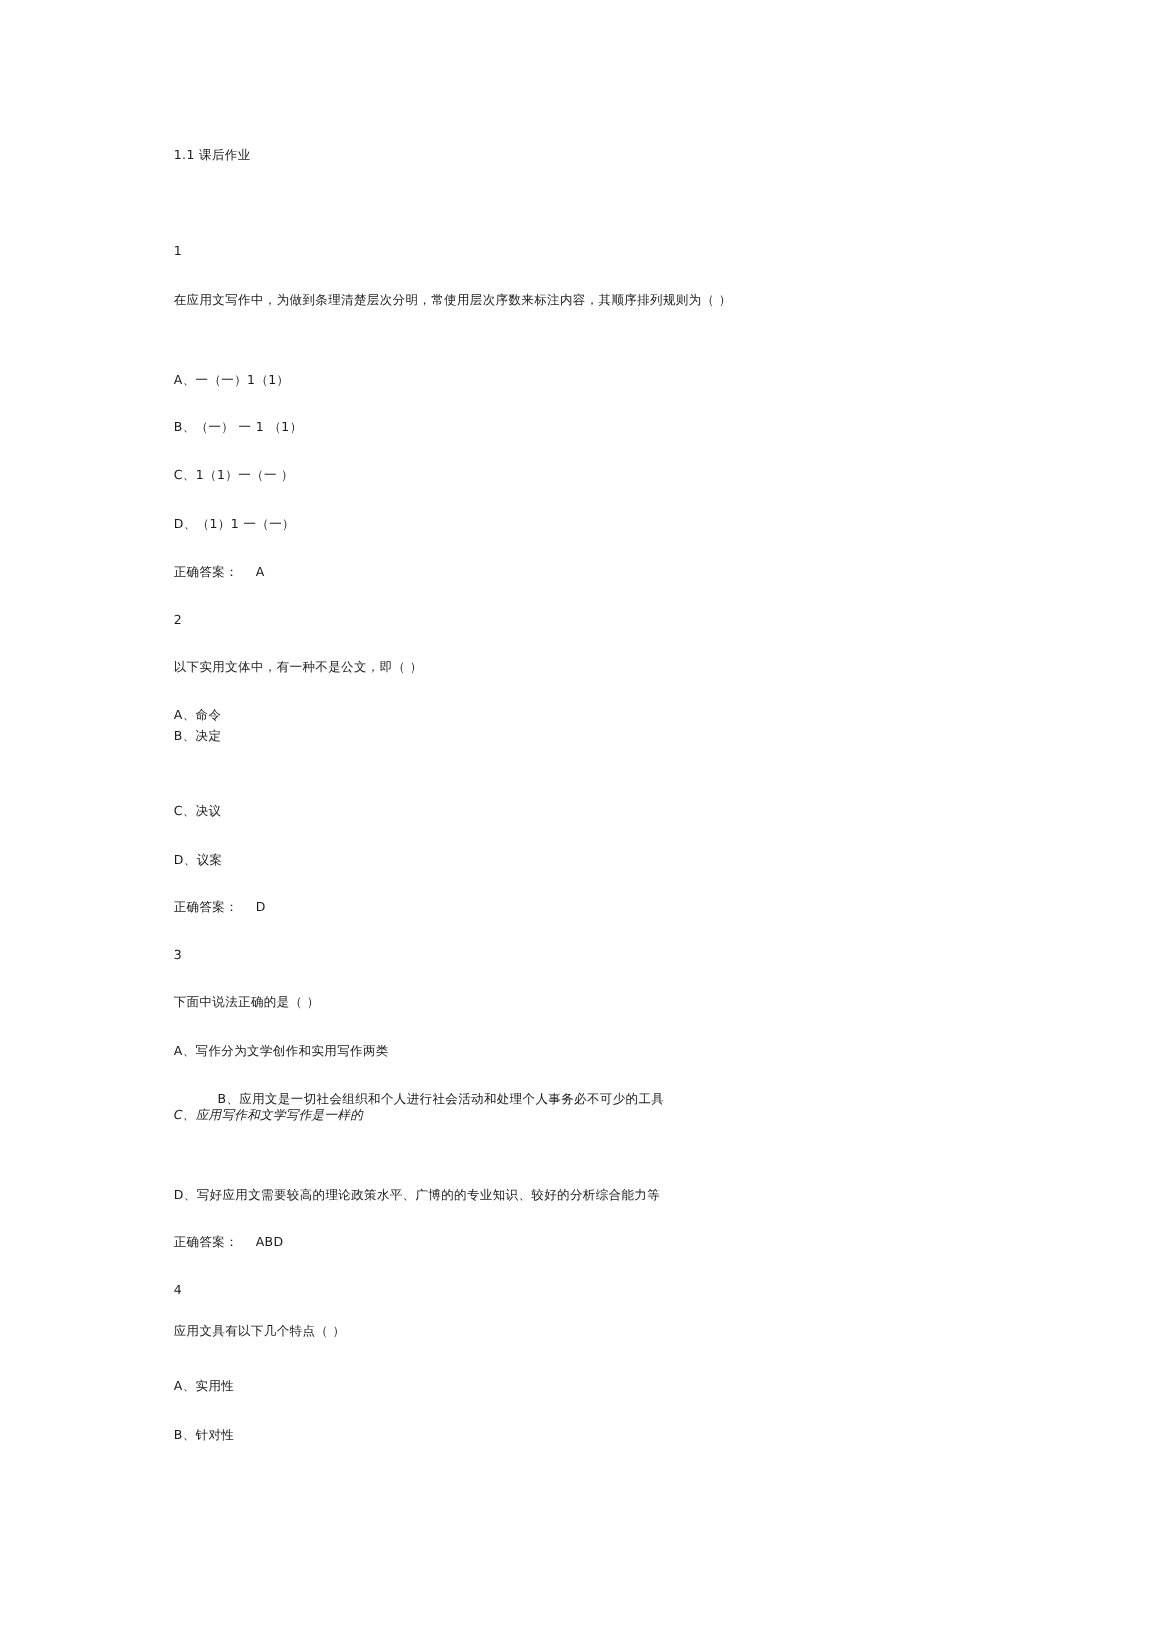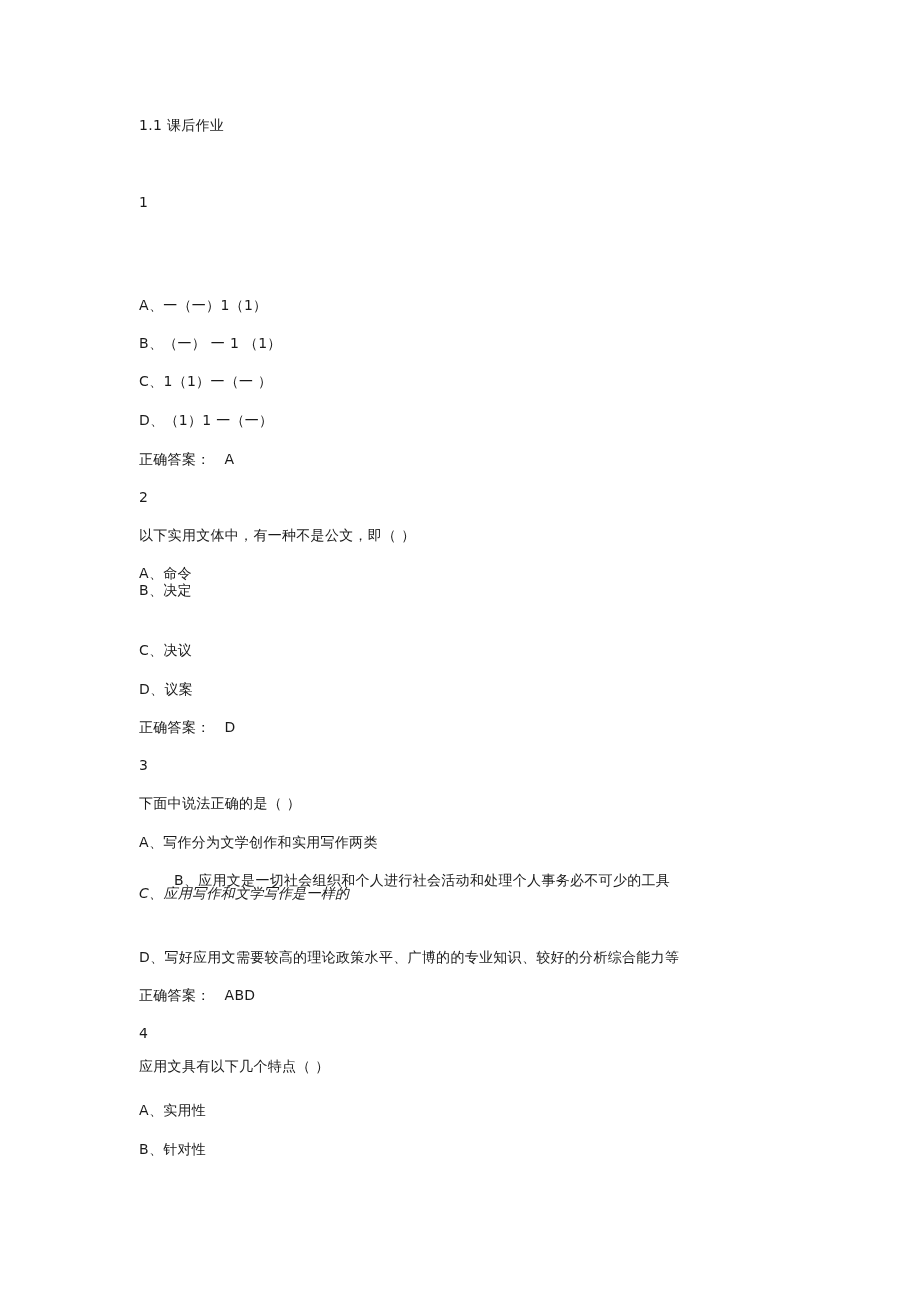--- a/index.html
+++ b/index.html
@@ -18,41 +18,42 @@
     .page {
       position: absolute;
       left: 0;
       top: 0;
       width: 920px;
       height: 1302px;
     }
     .line {
       position: absolute;
       left: 139px;
-      font-size: 14px;
+      font-size: 10px;
       line-height: 20px;
       white-space: nowrap;
       letter-spacing: 0.3px;
     }
     .title { top: 115px; }
     .wrap {
       white-space: normal;
       width: 660px;
       line-height: 38px;
     }
     .ans-val { margin-left: 14px; }
   </style>
 </head>
 <body>
 
 <div class="page">
 
   <div class="line title">1.1 课后作业</div>
 
   <div class="line" style="top:192px;">1</div>
+  <div class="line wrap" style="top:222px;">在应用文写作中，为做到条理清楚层次分明，常使用层次序数来标注内容，其顺序排列规则为（ ）</div>
   <div class="line" style="top:295px;">A、一（一）1（1）</div>
   <div class="line" style="top:333px;">B、（一） 一 1 （1）</div>
   <div class="line" style="top:371px;">C、1（1）一（一 ）</div>
   <div class="line" style="top:410px;">D、（1）1 一（一）</div>
   <div class="line" style="top:449px;text-align:center;">
     <span>正确答案：</span><span class="ans-val">A</span>
   </div>
 
   <div class="line" style="top:487px;">2</div>
   <div class="line" style="top:525px;">以下实用文体中，有一种不是公文，即（ ）</div>

